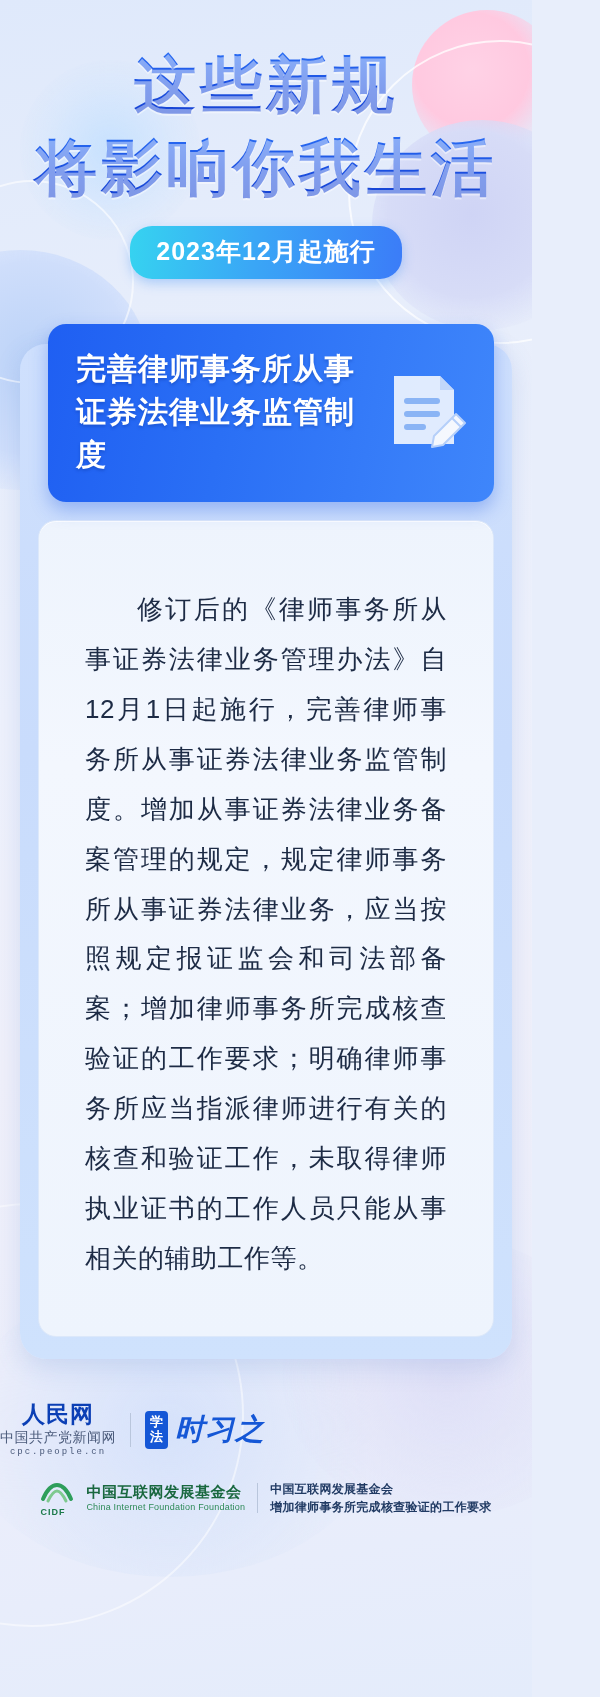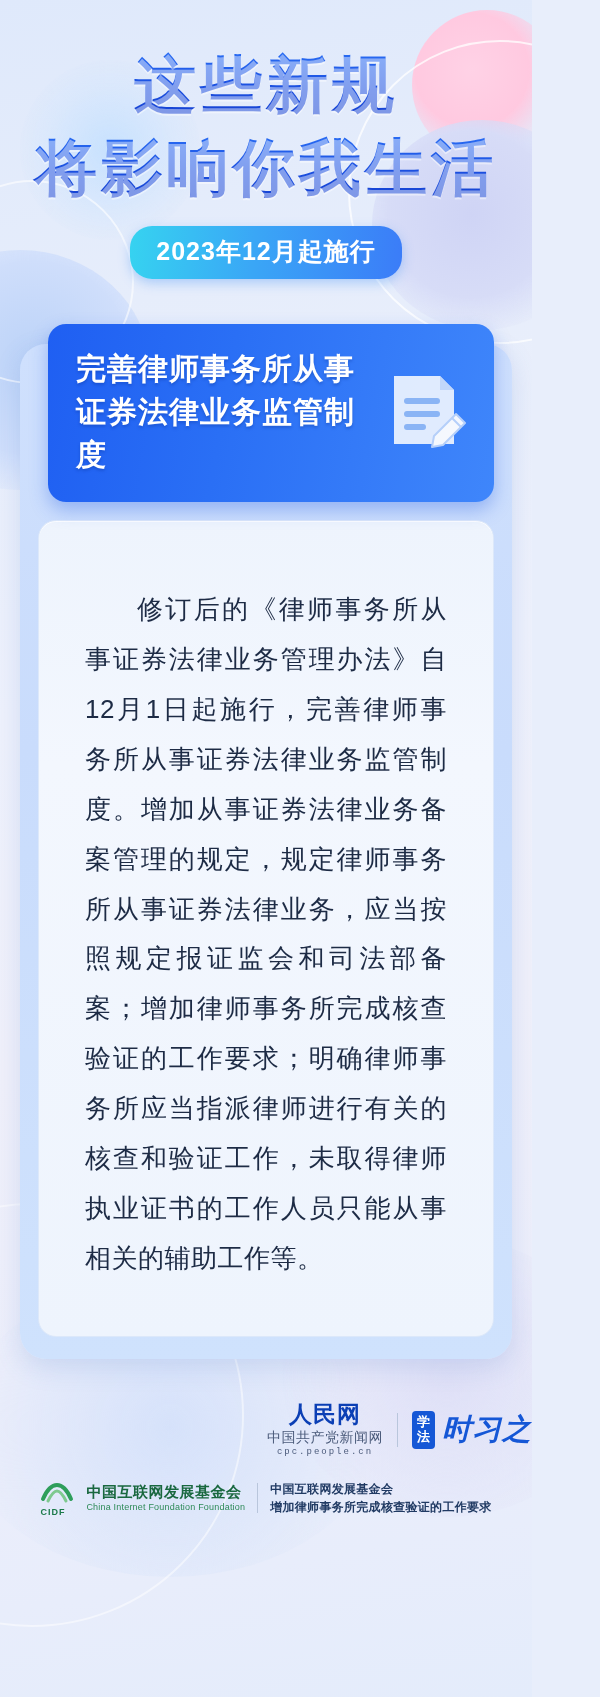--- a/index.html
+++ b/index.html
@@ -164,23 +164,22 @@
   
   .footer {
     position: relative;
     z-index: 5;
     margin-top: 44px;
     padding-bottom: 18px;
   }
   .logos-row {
     display: flex;
     align-items: center;
-    justify-content: flex-end;
+    justify-content: flex-start;
     gap: 14px;
-    padding-left: 28px;
   }
   .people-logo {
     text-align: center;
     line-height: 1;
   }
   .people-cn {
     font-size: 23px;
     font-weight: bold;
     color: #0b3fb5;
     letter-spacing: 1px;

